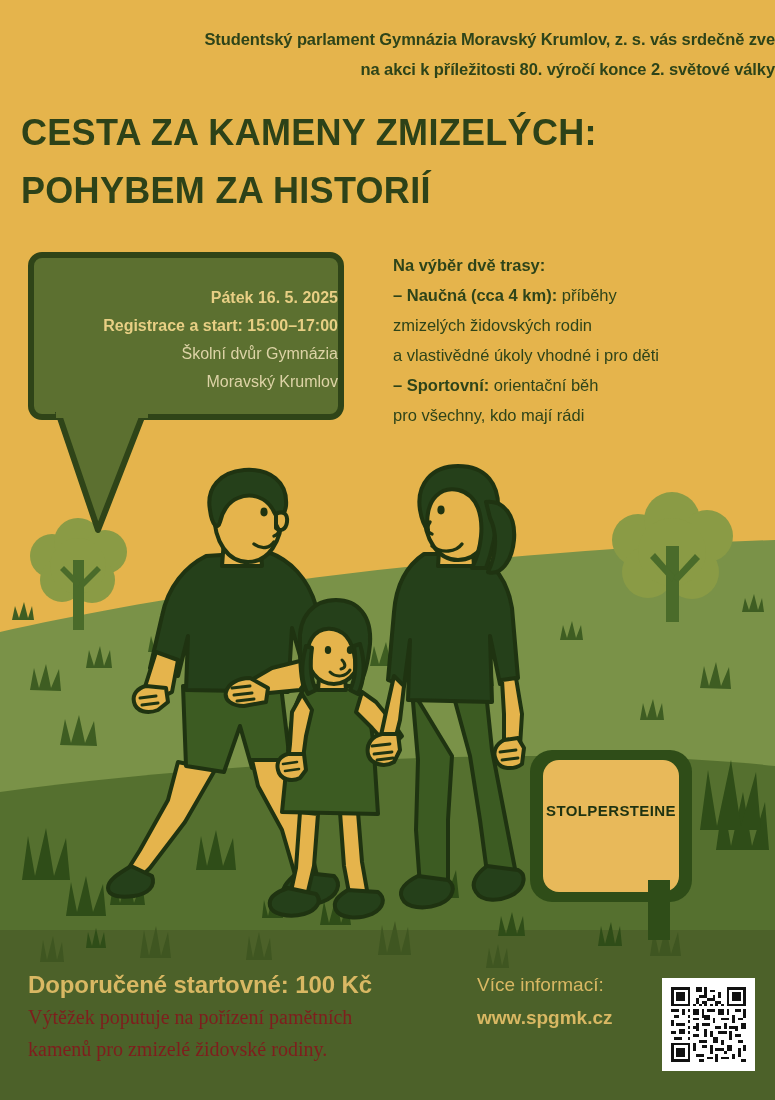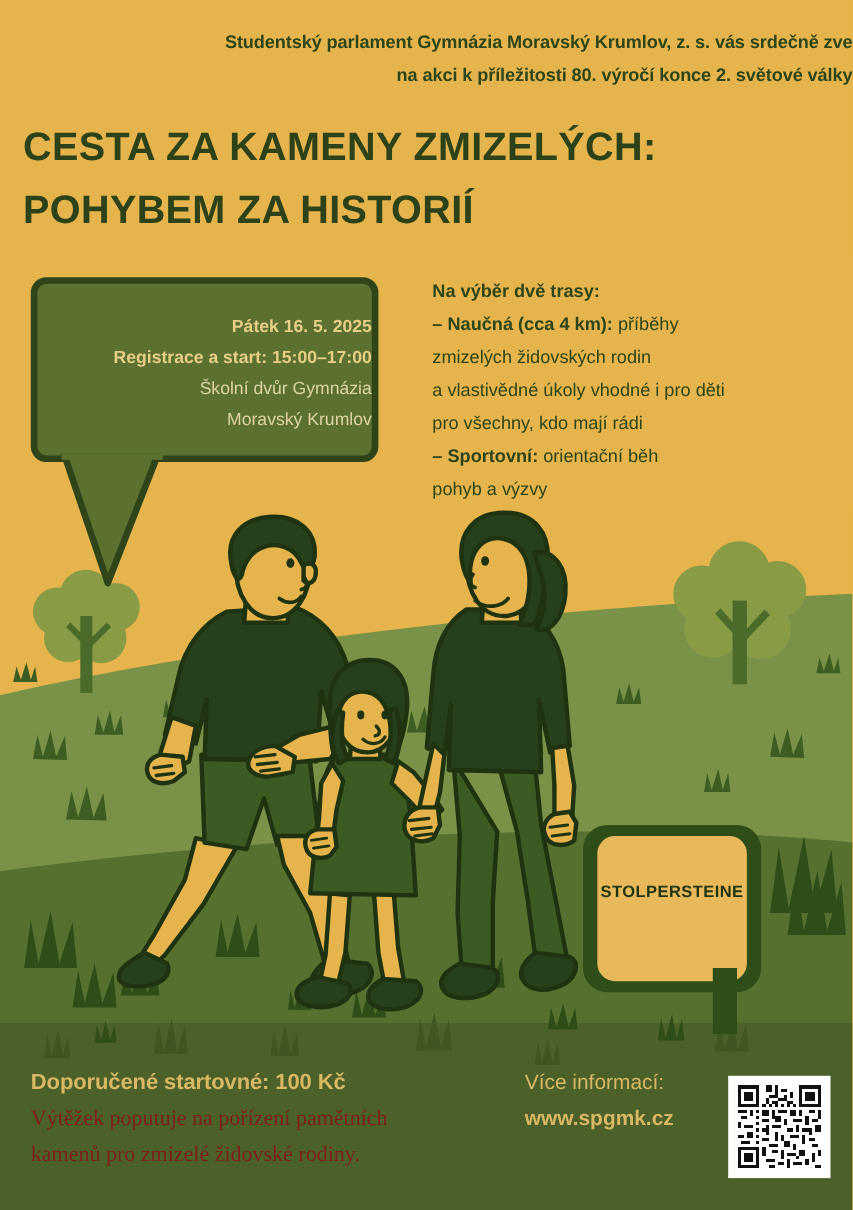--- a/index.html
+++ b/index.html
@@ -76,21 +76,21 @@
   }
   .routes .hd { font-weight:bold; }
   .routes .lb { font-weight:bold; }
 
   
   .footer-left {
     position:absolute; left:28px; top:968px; width:450px;
   }
   .f-bold {
     color:#d9b863;
-    font-size:20px;
+    font-size:24px;
     font-weight:bold;
     line-height:33px;
     letter-spacing:-0.1px;
   }
   .f-body {
     color:#7f1d1d;
     font-size:20px;
     line-height:32px;
     font-family:Liberation Serif, serif;
   }
@@ -345,25 +345,24 @@
     </div>
   </div>
 
   <div class="routes">
     <div class="hd">Na výběr dvě trasy:</div>
     <div>
       <span class="lb">– Naučná (cca 4 km):</span><span> příběhy</span>
     </div>
     <div>zmizelých židovských rodin</div>
     <div>a vlastivědné úkoly vhodné i pro děti</div>
-    <div>pro všechny, kdo mají rádi</div>
     <div>
       <span class="lb">– Sportovní:</span><span> orientační běh</span>
     </div>
-    <div>pohyb a výzvy</div>
+    <div>pro všechny, kdo mají rádi</div>
   </div>
 
   <div class="sign-label">STOLPERSTEINE</div>
 
   <div class="footer-left">
     <div class="f-bold">Doporučené startovné: 100 Kč</div>
     <div class="f-body">Výtěžek poputuje na pořízení pamětních</div>
     <div class="f-body">kamenů pro zmizelé židovské rodiny.</div>
   </div>
 

